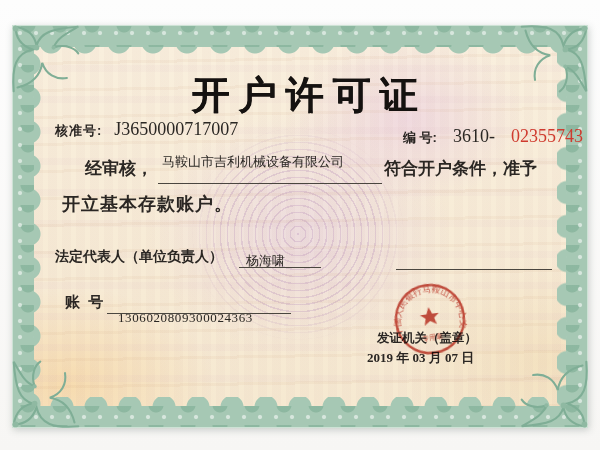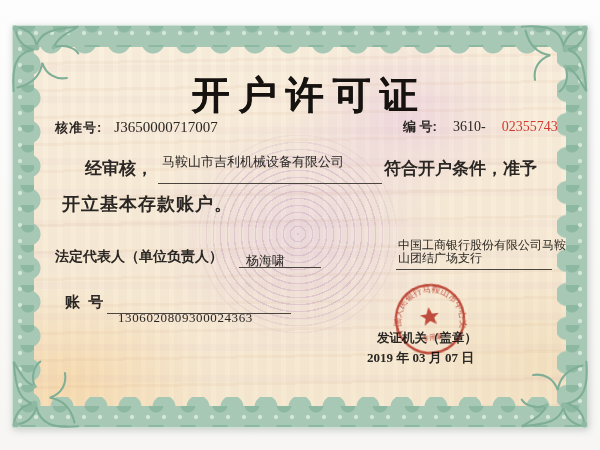--- a/index.html
+++ b/index.html
@@ -64,24 +64,24 @@
   .title{
     left:0;top:45px;width:100%;text-align:center;
     font-family:"DejaVu Serif","Liberation Serif",serif;
     font-weight:bold;font-size:38px;letter-spacing:9px;padding-left:9px;
     color:#151210;text-shadow:0.6px 0 0 #151210;
   }
   .lbl{font-weight:bold;color:#2a2623;}
   .val{font-family:"Liberation Serif","DejaVu Serif",serif;color:#2a2723;}
   .row-approval{left:43px;top:94px;display:flex;gap:12px;align-items:baseline;}
   .row-approval .lbl{font-size:13px;letter-spacing:1px;}
-  .row-approval .val{font-size:15px;}
+  .row-approval .val{font-size:18px;}
   .row-serial{left:391px;top:93px;display:flex;gap:16px;align-items:baseline;}
   .row-serial .lbl{font-size:13px;}
-  .row-serial .val{font-size:14px;}
+  .row-serial .val{font-size:18px;margin-top:8px;}
   .serial-red{color:#cf3a2e;}
   .reviewed{left:73px;top:132px;font-size:17px;}
   .company{left:150px;top:128px;font-size:13px;}
   .cond{left:372px;top:132px;font-size:17px;}
   .account-type{left:50px;top:167px;font-size:18px;letter-spacing:1px;}
   .rep-label{left:43px;top:223px;font-size:14px;}
   .rep-name{left:234px;top:227px;font-size:13px;}
   .bank-label{left:315px;top:221px;font-size:16px;letter-spacing:2px;}
   .bank-value{left:386px;top:214px;font-size:12px;line-height:13px;white-space:normal;width:168px;}
   .acct-label{left:53px;top:268px;font-size:15px;white-space:pre;}
@@ -183,21 +183,20 @@
     <div class="t lbl reviewed">经审核，</div>
     <div class="t val company">马鞍山市吉利机械设备有限公司</div>
     <div class="uline ul-company"></div>
     <div class="t lbl account-type">开立基本存款账户。</div>
     <div class="t lbl cond">符合开户条件，准予</div>
 
     <div class="t lbl rep-label">法定代表人（单位负责人）</div>
     <div class="t val rep-name">杨海啸</div>
     <div class="uline ul-rep"></div>
 
-    <div class="t val bank-value">中国工商银行股份有限公司马鞍山团结广场支行</div>
     <div class="uline ul-bank"></div>
 
     <div class="t lbl acct-label">账  号</div>
     <div class="t val acct-value">1306020809300024363</div>
     <div class="uline ul-acct"></div>
 
     <div class="t lbl issuer-label">发证机关（盖章）</div>
     <div class="t issue-date">2019 年 03 月 07 日</div>
 
     <div class="seal">

